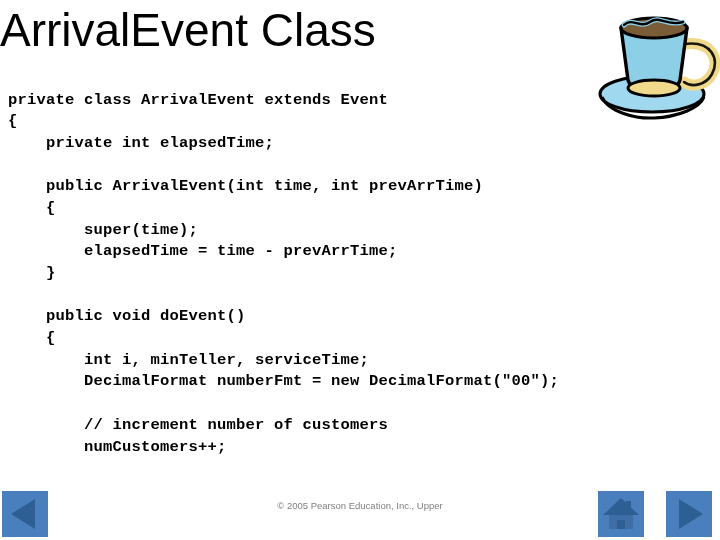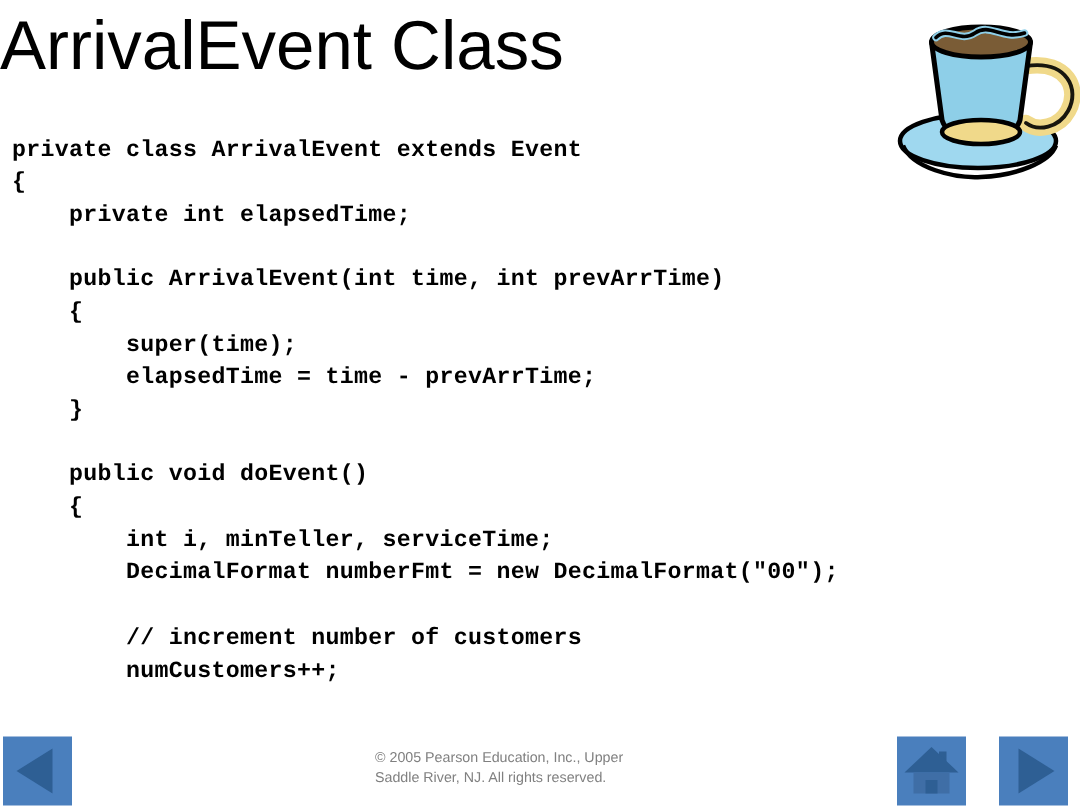--- a/index.html
+++ b/index.html
@@ -66,21 +66,21 @@
   
   #footer-copyright {
     position: absolute;
     left: 250px;
     top: 499px;
     width: 220px;
     font-family: "Liberation Sans", sans-serif;
     font-size: 9.5px;
     line-height: 13px;
     color: #808080;
-    text-align: left;
+    text-align: center;
   }
   #footer-copyright .copy-line { display: block; }
 
   
   .nav-btn {
     position: absolute;
     width: 46px;
     height: 46px;
     background: #4a7fbd;
     cursor: pointer;
@@ -113,21 +113,20 @@
 
     <path d="M36 23 C44 15 52 27 62 20 C72 13 80 25 95 20" fill="none" stroke="#8ecfe8" stroke-width="5" stroke-linecap="round"></path>
     <path d="M36 23 C44 15 52 27 62 20 C72 13 80 25 95 20" fill="none" stroke="#000" stroke-width="2.4" stroke-linecap="round"></path>
   </svg>
 </div>
 
 <pre id="code-block"><span class="code-line">private class ArrivalEvent extends Event</span><span class="code-line">{</span><span class="code-line">    private int elapsedTime;</span><span class="code-line blank">&nbsp;</span><span class="code-line">    public ArrivalEvent(int time, int prevArrTime)</span><span class="code-line">    {</span><span class="code-line">        super(time);</span><span class="code-line">        elapsedTime = time - prevArrTime;</span><span class="code-line">    }</span><span class="code-line blank">&nbsp;</span><span class="code-line">    public void doEvent()</span><span class="code-line">    {</span><span class="code-line">        int i, minTeller, serviceTime;</span><span class="code-line">        DecimalFormat numberFmt = new DecimalFormat("00");</span><span class="code-line blank">&nbsp;</span><span class="code-line">        // increment number of customers</span><span class="code-line">        numCustomers++;</span></pre>
 
 <div id="footer-copyright">
   <span class="copy-line">© 2005 Pearson Education, Inc., Upper</span>
-  <span class="copy-line">Saddle River, NJ.  All rights reserved.</span>
 </div>
 
 <div id="nav-back" class="nav-btn">
   <svg viewBox="0 0 46 46" xmlns="http://www.w3.org/2000/svg">
     <polygon points="33,8 33,38 9,23" fill="#2e5f94"></polygon>
   </svg>
 </div>
 
 <div id="nav-home" class="nav-btn">
   <svg viewBox="0 0 46 46" xmlns="http://www.w3.org/2000/svg">

